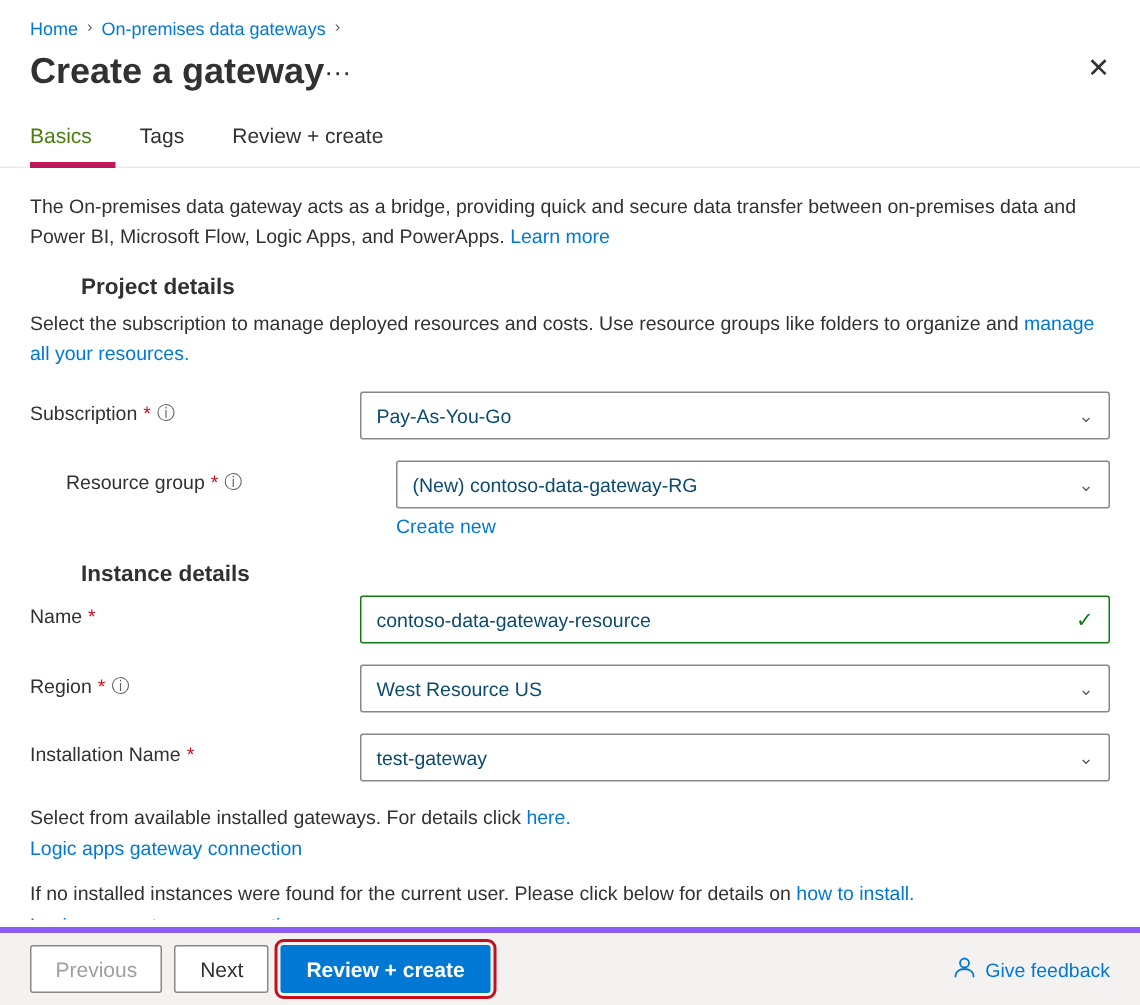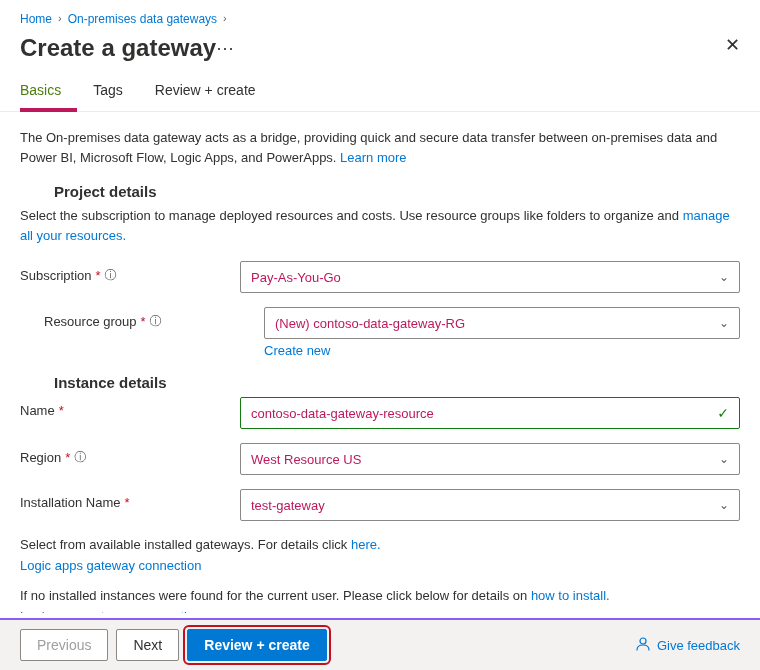--- a/index.html
+++ b/index.html
@@ -30,35 +30,35 @@
     .section-desc { font-size: 13px; color: #323130; line-height: 1.5; margin-bottom: 16px; }
     .section-desc a { color: #0078d4; text-decoration: none; }
     
     .form-row { display: flex; align-items: flex-start; margin-bottom: 14px; }
     .form-label { width: 220px; font-size: 13px; color: #323130; display: flex; align-items: center; gap: 4px; padding-top: 6px; flex-shrink: 0; }
     .form-label .required { color: #c50f1f; }
     .info-icon { color: #605e5c; font-size: 12px; cursor: pointer; }
     
     .form-control { flex: 1; }
     .dropdown { width: 100%; border: 1px solid #8a8886; border-radius: 2px; padding: 5px 10px; font-size: 13px; background: #fff; display: flex; align-items: center; justify-content: space-between; cursor: pointer; height: 32px; }
-    .dropdown-value { color: #be185d; }
+    .dropdown-value { color: #0c4a6e; }
     .dropdown-arrow { color: #605e5c; font-size: 12px; }
     
     .dropdown.valid { border-color: #107c10; }
     .dropdown.valid .checkmark { color: #107c10; font-size: 14px; }
     
     .create-new { color: #0078d4; font-size: 13px; text-decoration: none; margin-top: 4px; display: inline-block; cursor: pointer; }
     
     .section-separator { margin-bottom: 16px; }
     
     .note-text { font-size: 13px; color: #323130; margin-bottom: 6px; }
     .note-text a { color: #0078d4; text-decoration: none; cursor: pointer; }
     .link-text { color: #0078d4; text-decoration: none; cursor: pointer; font-size: 13px; }
     
-    .footer { position: fixed; bottom: 0; left: 0; width: 760px; height: 52px; background: #f3f2f1; border-top: 2px solid #8b5cf6; display: flex; align-items: center; padding: 0 20px; gap: 8px; }
+    .footer { position: fixed; bottom: 0; left: 0; width: 760px; height: 52px; background: #f3f2f1; border-top: 4px solid #8b5cf6; display: flex; align-items: center; padding: 0 20px; gap: 8px; }
     
     .btn { height: 32px; padding: 0 16px; font-size: 14px; cursor: pointer; border-radius: 2px; border: 1px solid; font-family: 'Segoe UI', Arial, sans-serif; }
     .btn-default { background: #fff; border-color: #8a8886; color: #323130; }
     .btn-default:disabled { color: #a19f9d; cursor: default; }
     .btn-primary { background: #0078d4; border-color: #0078d4; color: #fff; font-weight: 600; outline: 2px solid #c50f1f; outline-offset: 2px; }
     
     .feedback-btn { margin-left: auto; display: flex; align-items: center; gap: 6px; color: #0078d4; font-size: 13px; cursor: pointer; background: none; border: none; font-family: 'Segoe UI', Arial, sans-serif; }
   </style>
 </head>
 <body>

